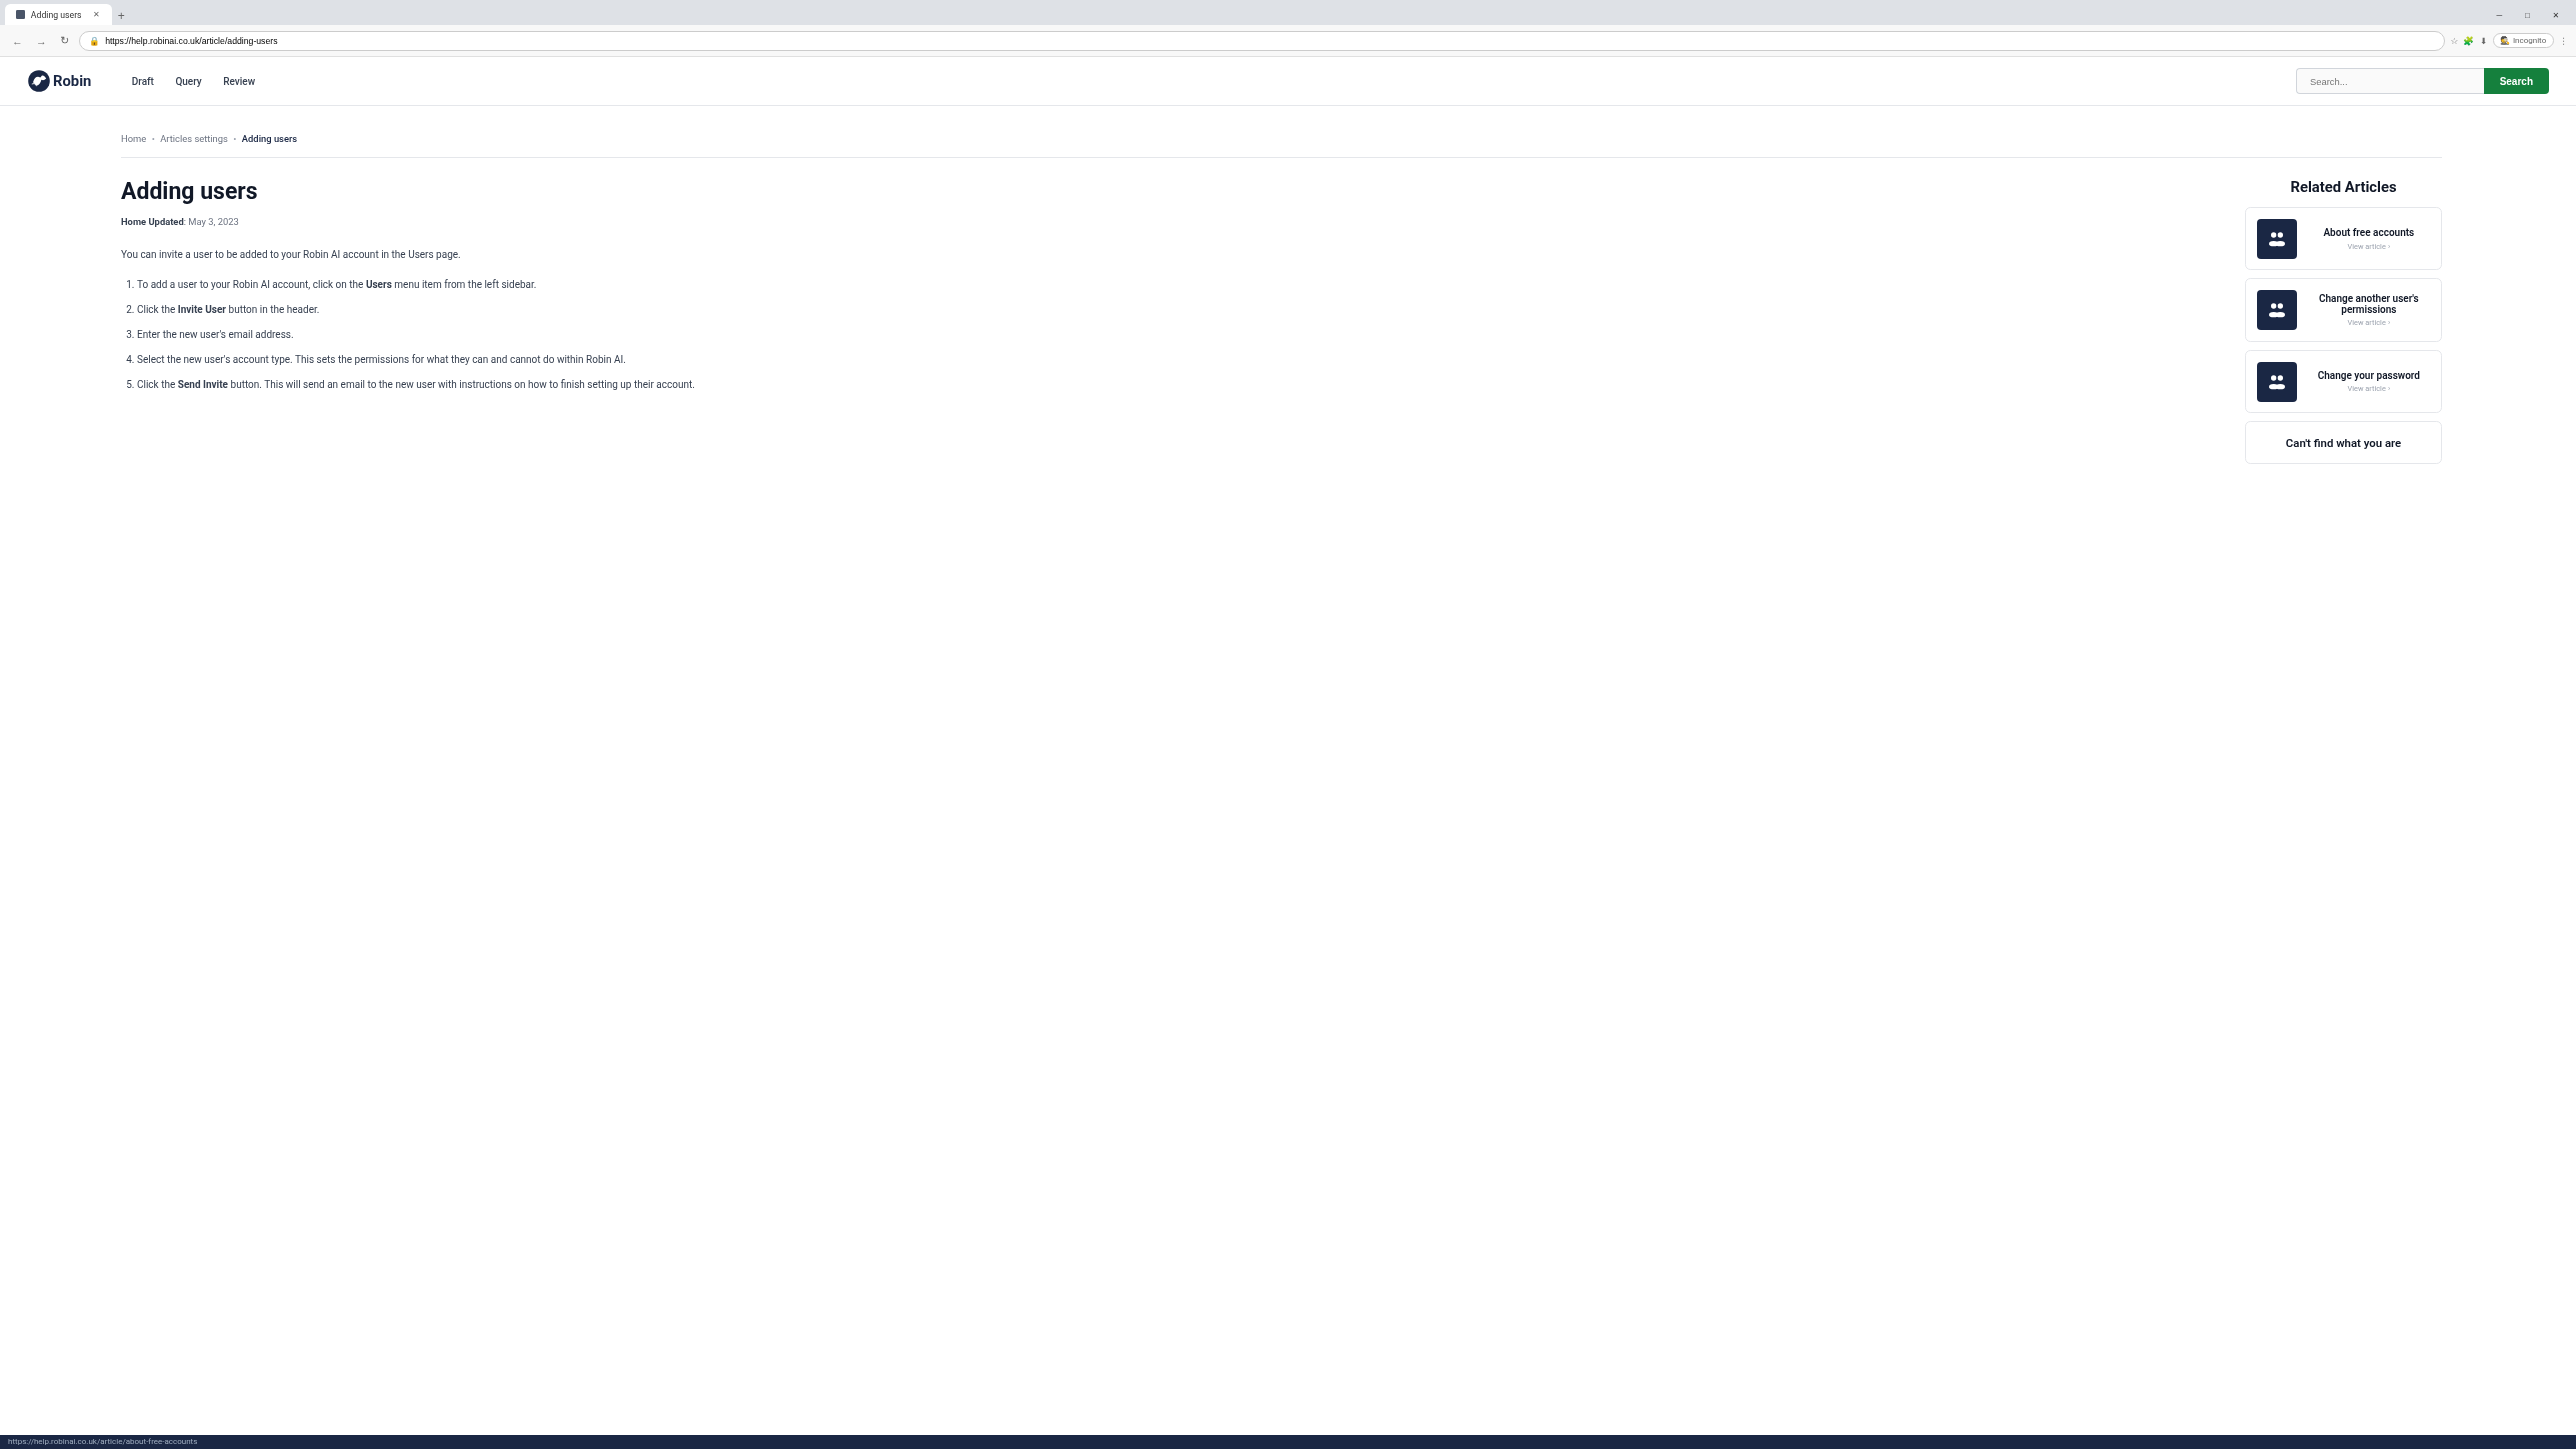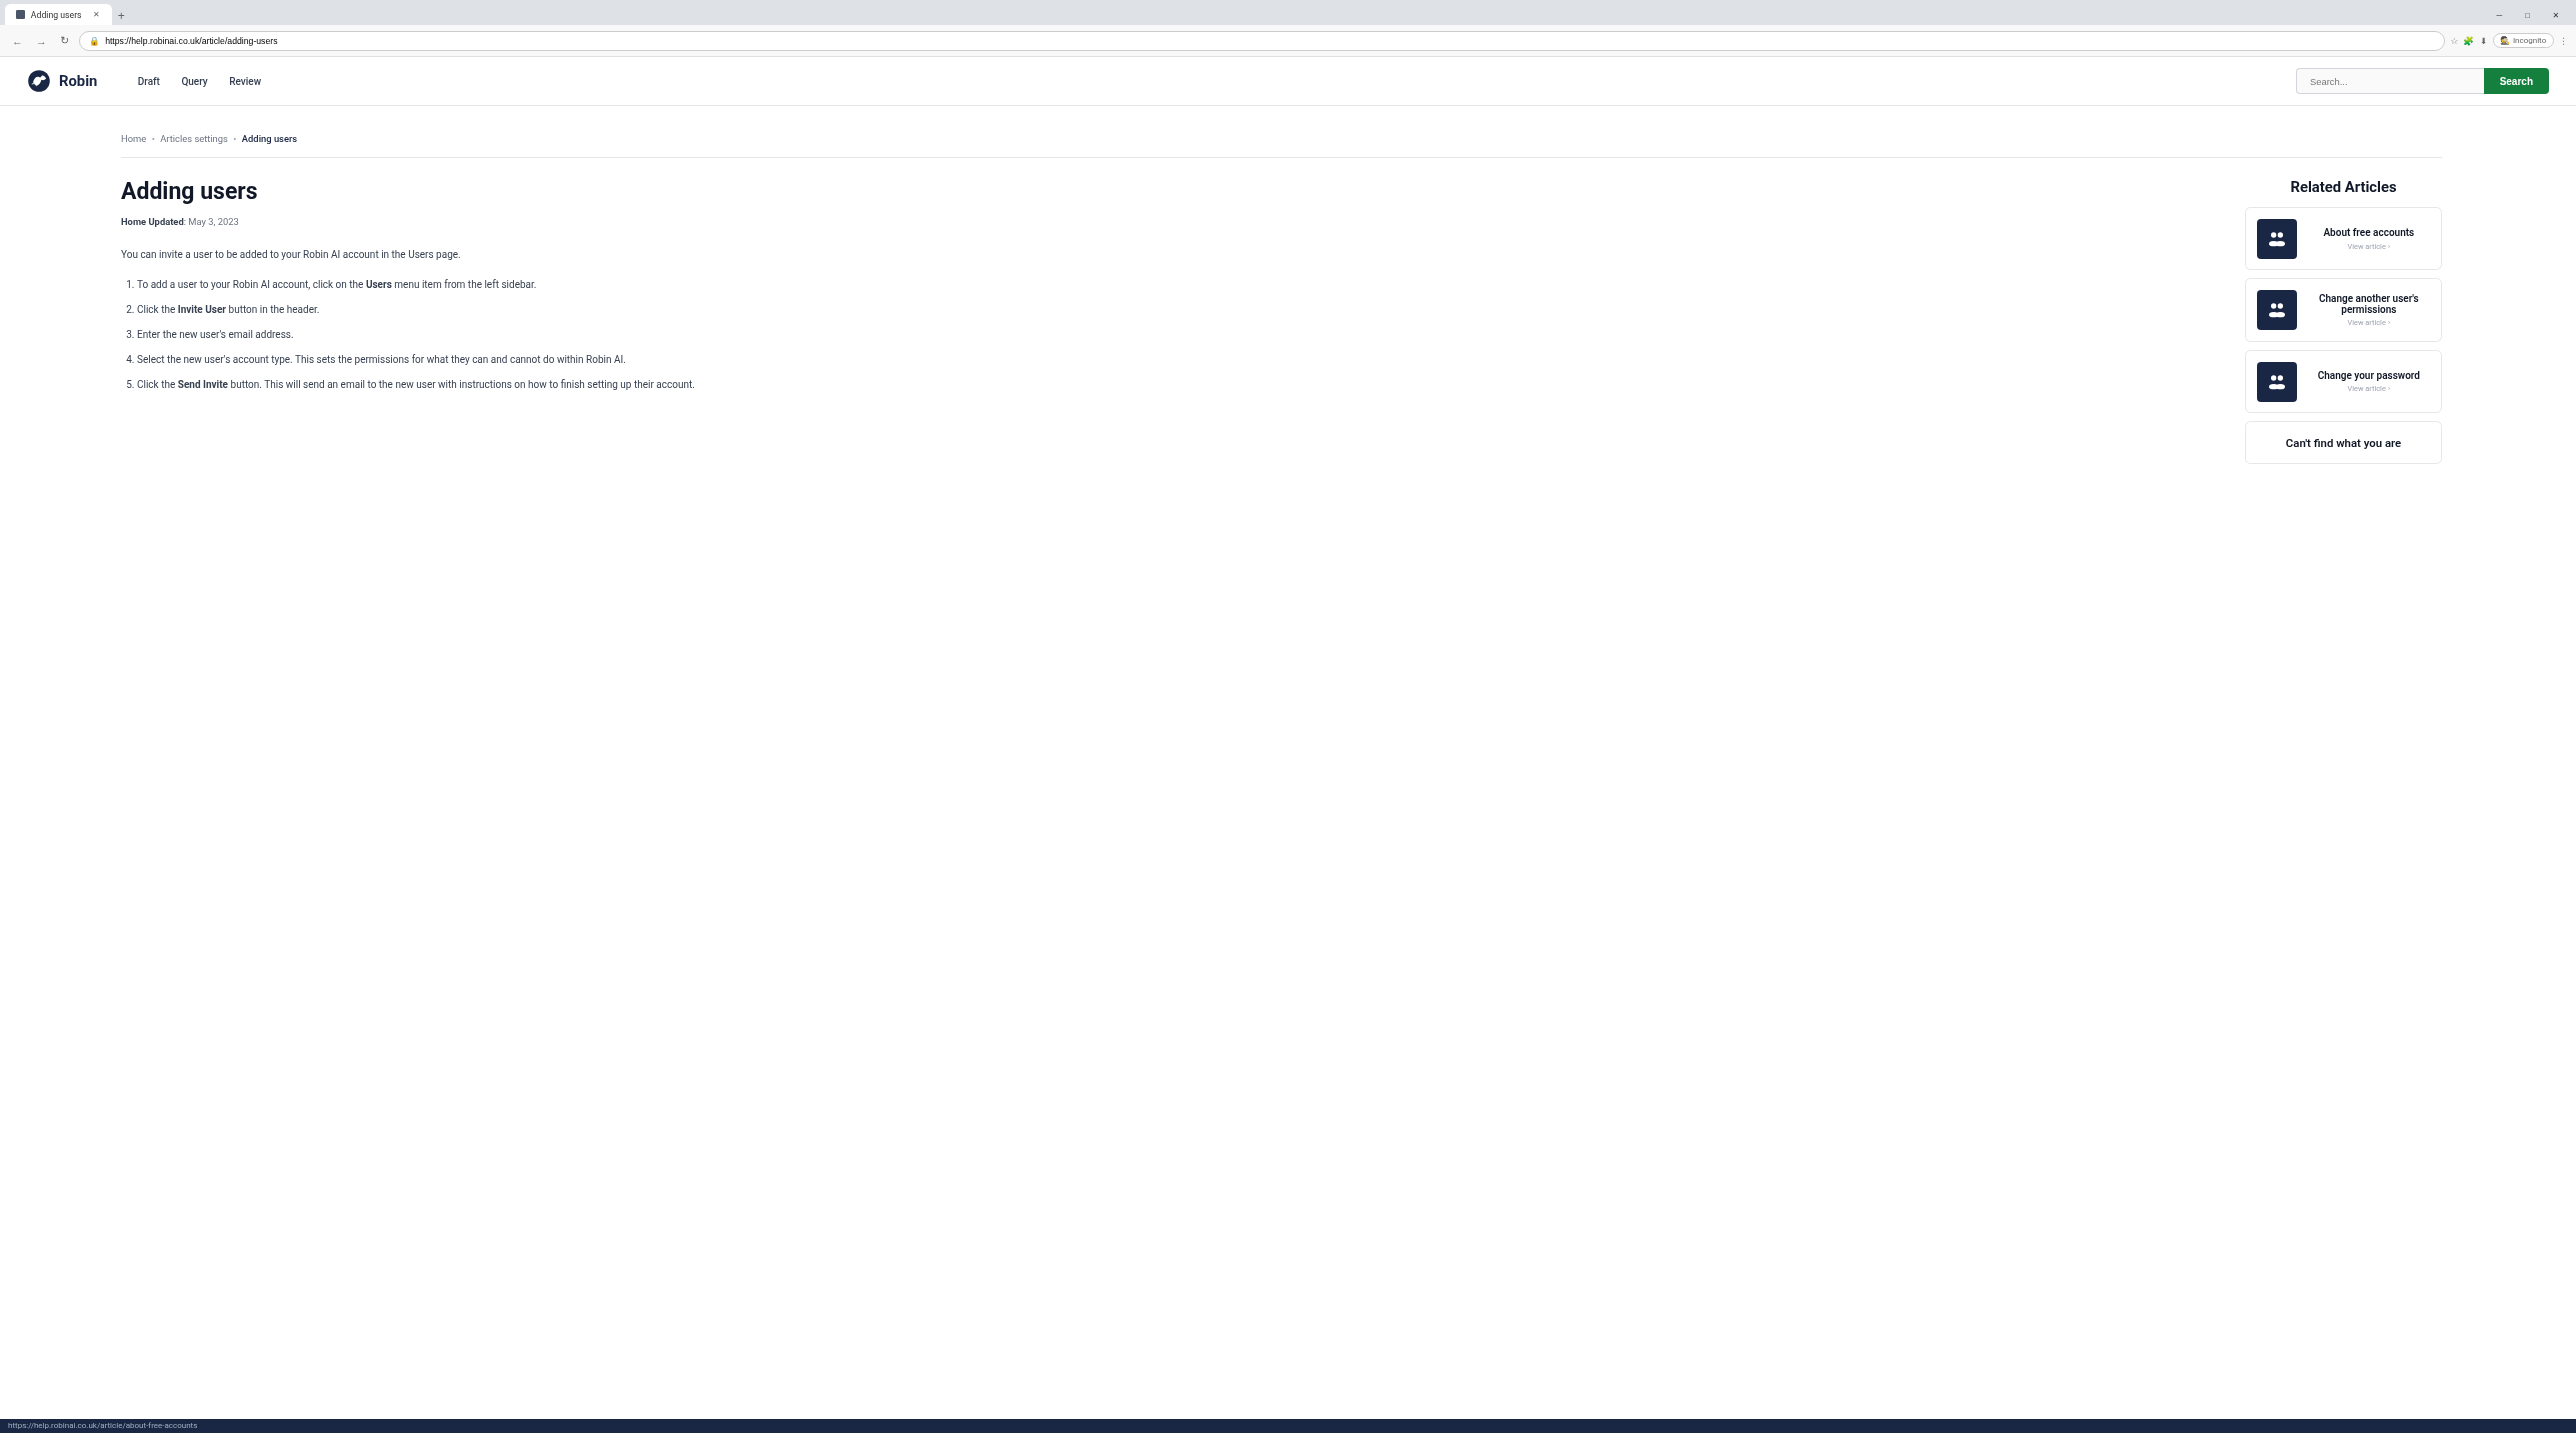--- a/index.html
+++ b/index.html
@@ -10,21 +10,21 @@
     .tab-new { background: transparent; border: none; font-size: 12px; color: #666; cursor: pointer; padding: 2.7px 5.4px; }
     .nav-bar { display: flex; align-items: center; padding: 5.4px 8px; gap: 5.4px; background: #f8f8f8; border-bottom: 0.7px solid #e0e0e0; }
     .nav-btn { background: transparent; border: none; cursor: pointer; color: #666; font-size: 10.7px; padding: 2.7px 4px; border-radius: 2.7px; }
     .address-bar { flex: 1; display: flex; align-items: center; background: #fff; border: 0.7px solid #ccc; border-radius: 13.4px; padding: 4px 9.4px; gap: 5.4px; font-size: 8.7px; color: #333; }
     .address-bar-input { flex: 1; border: none; outline: none; font-size: 8.7px; background: transparent; }
     .browser-actions { display: flex; align-items: center; gap: 5.4px; color: #666; font-size: 8.7px; }
     .incognito-badge { background: #fff; border: 0.7px solid #ccc; border-radius: 8px; padding: 2px 6.7px; font-size: 8px; display: flex; align-items: center; gap: 2.7px; }
 
     
     .site-header { display: flex; align-items: center; padding: 10.7px 27px; border-bottom: 0.7px solid #e5e7eb; background: #fff; gap: 27px; }
-    .logo { display: flex; align-items: center; gap: 8px; font-size: 14.8px; font-weight: 700; color: #1a2744; text-decoration: none; }
+    .logo { display: flex; align-items: center; gap: 2px; font-size: 14.8px; font-weight: 700; color: #1a2744; text-decoration: none; }
     .logo-bird { width: 24px; height: 24px; }
     .site-nav { display: flex; gap: 21.5px; margin-left: 13.4px; }
     .site-nav a { text-decoration: none; color: #374151; font-size: 10px; font-weight: 500; }
     .search-area { display: flex; margin-left: auto; gap: 0; padding-left: 32px; }
     .search-input { border: 0.7px solid #d1d5db; border-right: none; border-radius: 4px 0 0 4px; padding: 6.7px 13.4px; font-size: 9.4px; outline: none; width: 188px; background: #fafafa; color: #9ca3af; }
     .search-btn { background: #15803d; color: #fff; border: none; border-radius: 0 4px 4px 0; padding: 6.7px 16px; font-size: 10px; font-weight: 600; cursor: pointer; }
 
     
     .main-content { padding: 27px 134px 27px 121px; }
     .breadcrumb { display: flex; align-items: flex-start; gap: 5.4px; font-size: 9.4px; color: #6b7280; margin-bottom: 13.4px; }
@@ -51,21 +51,21 @@
     .related-card-icon svg { fill: #fff; width: 20px; height: 20px; }
     .related-card-text { flex: 1; }
     .related-card-title { font-size: 10px; font-weight: 600; color: #111827; margin-bottom: 2.7px; }
     .related-card-link { font-size: 8.7px; color: #9ca3af; }
     .related-card-link span { font-size: 7.4px; }
 
     .cant-find { border: 0.7px solid #e5e7eb; border-radius: 5.4px; padding: 13.4px; margin-top: 8px; background: #fff; }
     .cant-find-title { font-size: 11.4px; font-weight: 600; color: #111827; }
 
     
-    .status-bar { position: fixed; bottom: 16px; left: 0; right: 0; background: #1a2744; color: #a0aec0; font-size: 8px; padding: 2.7px 8px; display: flex; align-items: flex-end; }
+    .status-bar { position: fixed; bottom: 0; left: 0; right: 0; background: #1a2744; color: #a0aec0; font-size: 8px; padding: 2.7px 8px; display: flex; align-items: flex-end; }
 
     .browser-outer { position: relative; }
     .tab-bar-row { display: flex; align-items: flex-end; padding: 4px 5.4px 0; background: #dee1e6; position: relative; }
     .window-ctrl { display: flex; gap: 1.3px; position: absolute; right: 6.7px; top: 5.4px; }
     .w-btn { background: transparent; border: none; cursor: pointer; width: 27px; height: 20px; display: flex; align-items: center; justify-content: center; font-size: 8px; color: #333; }
   </style>
 </head>
 <body>
 
 <div class="browser-outer">

